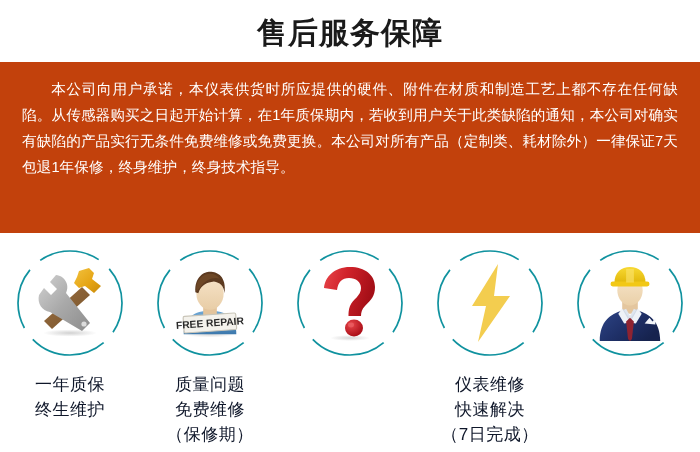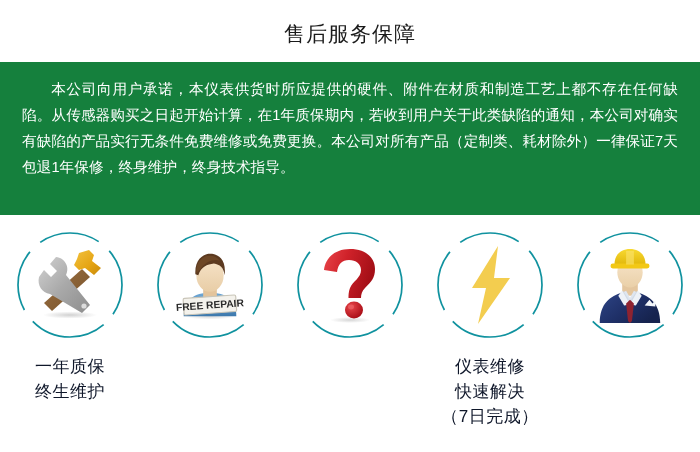--- a/index.html
+++ b/index.html
@@ -17,32 +17,32 @@
 
   
   .title-bar {
     height: 62px;
     display: flex;
     align-items: center;
     justify-content: center;
     background: #ffffff;
   }
   .page-title {
-    font-size: 21px;
-    font-weight: normal;
+    font-size: 30px;
+    font-weight: bold;
     color: #1a1a1a;
     letter-spacing: 1px;
     line-height: 1;
     margin-top: 4px;
   }
 
   
   .promise-banner {
-    background: #15803d;
-    height: 153px;
+    background: #c2410c;
+    height: 171px;
     box-sizing: border-box;
     padding: 14px 22px 10px 22px;
   }
   .promise-text {
     color: #ffffff;
     font-size: 14.6px;
     line-height: 26px;
     text-align: justify;
     text-indent: 2em;
     letter-spacing: 0.1px;
@@ -186,20 +186,23 @@
           <path d="M25 29 C24 13 34 8 40 8 C48 8 57 13 55 30 C54 22 50 19 44 18 C37 19 31 21 28 30 Z" fill="#5c3a20"></path>
           <path d="M26 28 C25 16 33 10 40 10 C44 10 48 12 50 15 C44 13 35 16 30 24 Z" fill="#6d4726"></path>
 
           <g transform="rotate(-4 40 62)">
             <rect x="13" y="52" width="54" height="17" rx="1.5" fill="#f4f2ec" stroke="#c9c5b8" stroke-width="1.2"></rect>
             <text x="40" y="64.2" font-family="'Liberation Sans', sans-serif" font-size="10.5" font-weight="bold" fill="#2a2a2a" text-anchor="middle">FREE REPAIR</text>
           </g>
         </svg>
       </div>
     </div>
+    <div class="caption">质量问题
+免费维修
+（保修期）</div>
   </div>
 
   <div class="feature">
     <div class="circle-wrap">
       <svg class="ring" viewBox="0 0 108 108">
         <circle cx="54" cy="54" r="52" fill="none" stroke="#10929f" stroke-width="1.7" stroke-dasharray="62 14 78 14 62 14" stroke-dashoffset="31"></circle>
       </svg>
       <div class="icon-holder">
         <svg width="66" height="80" viewBox="0 0 66 80">
           <defs>

